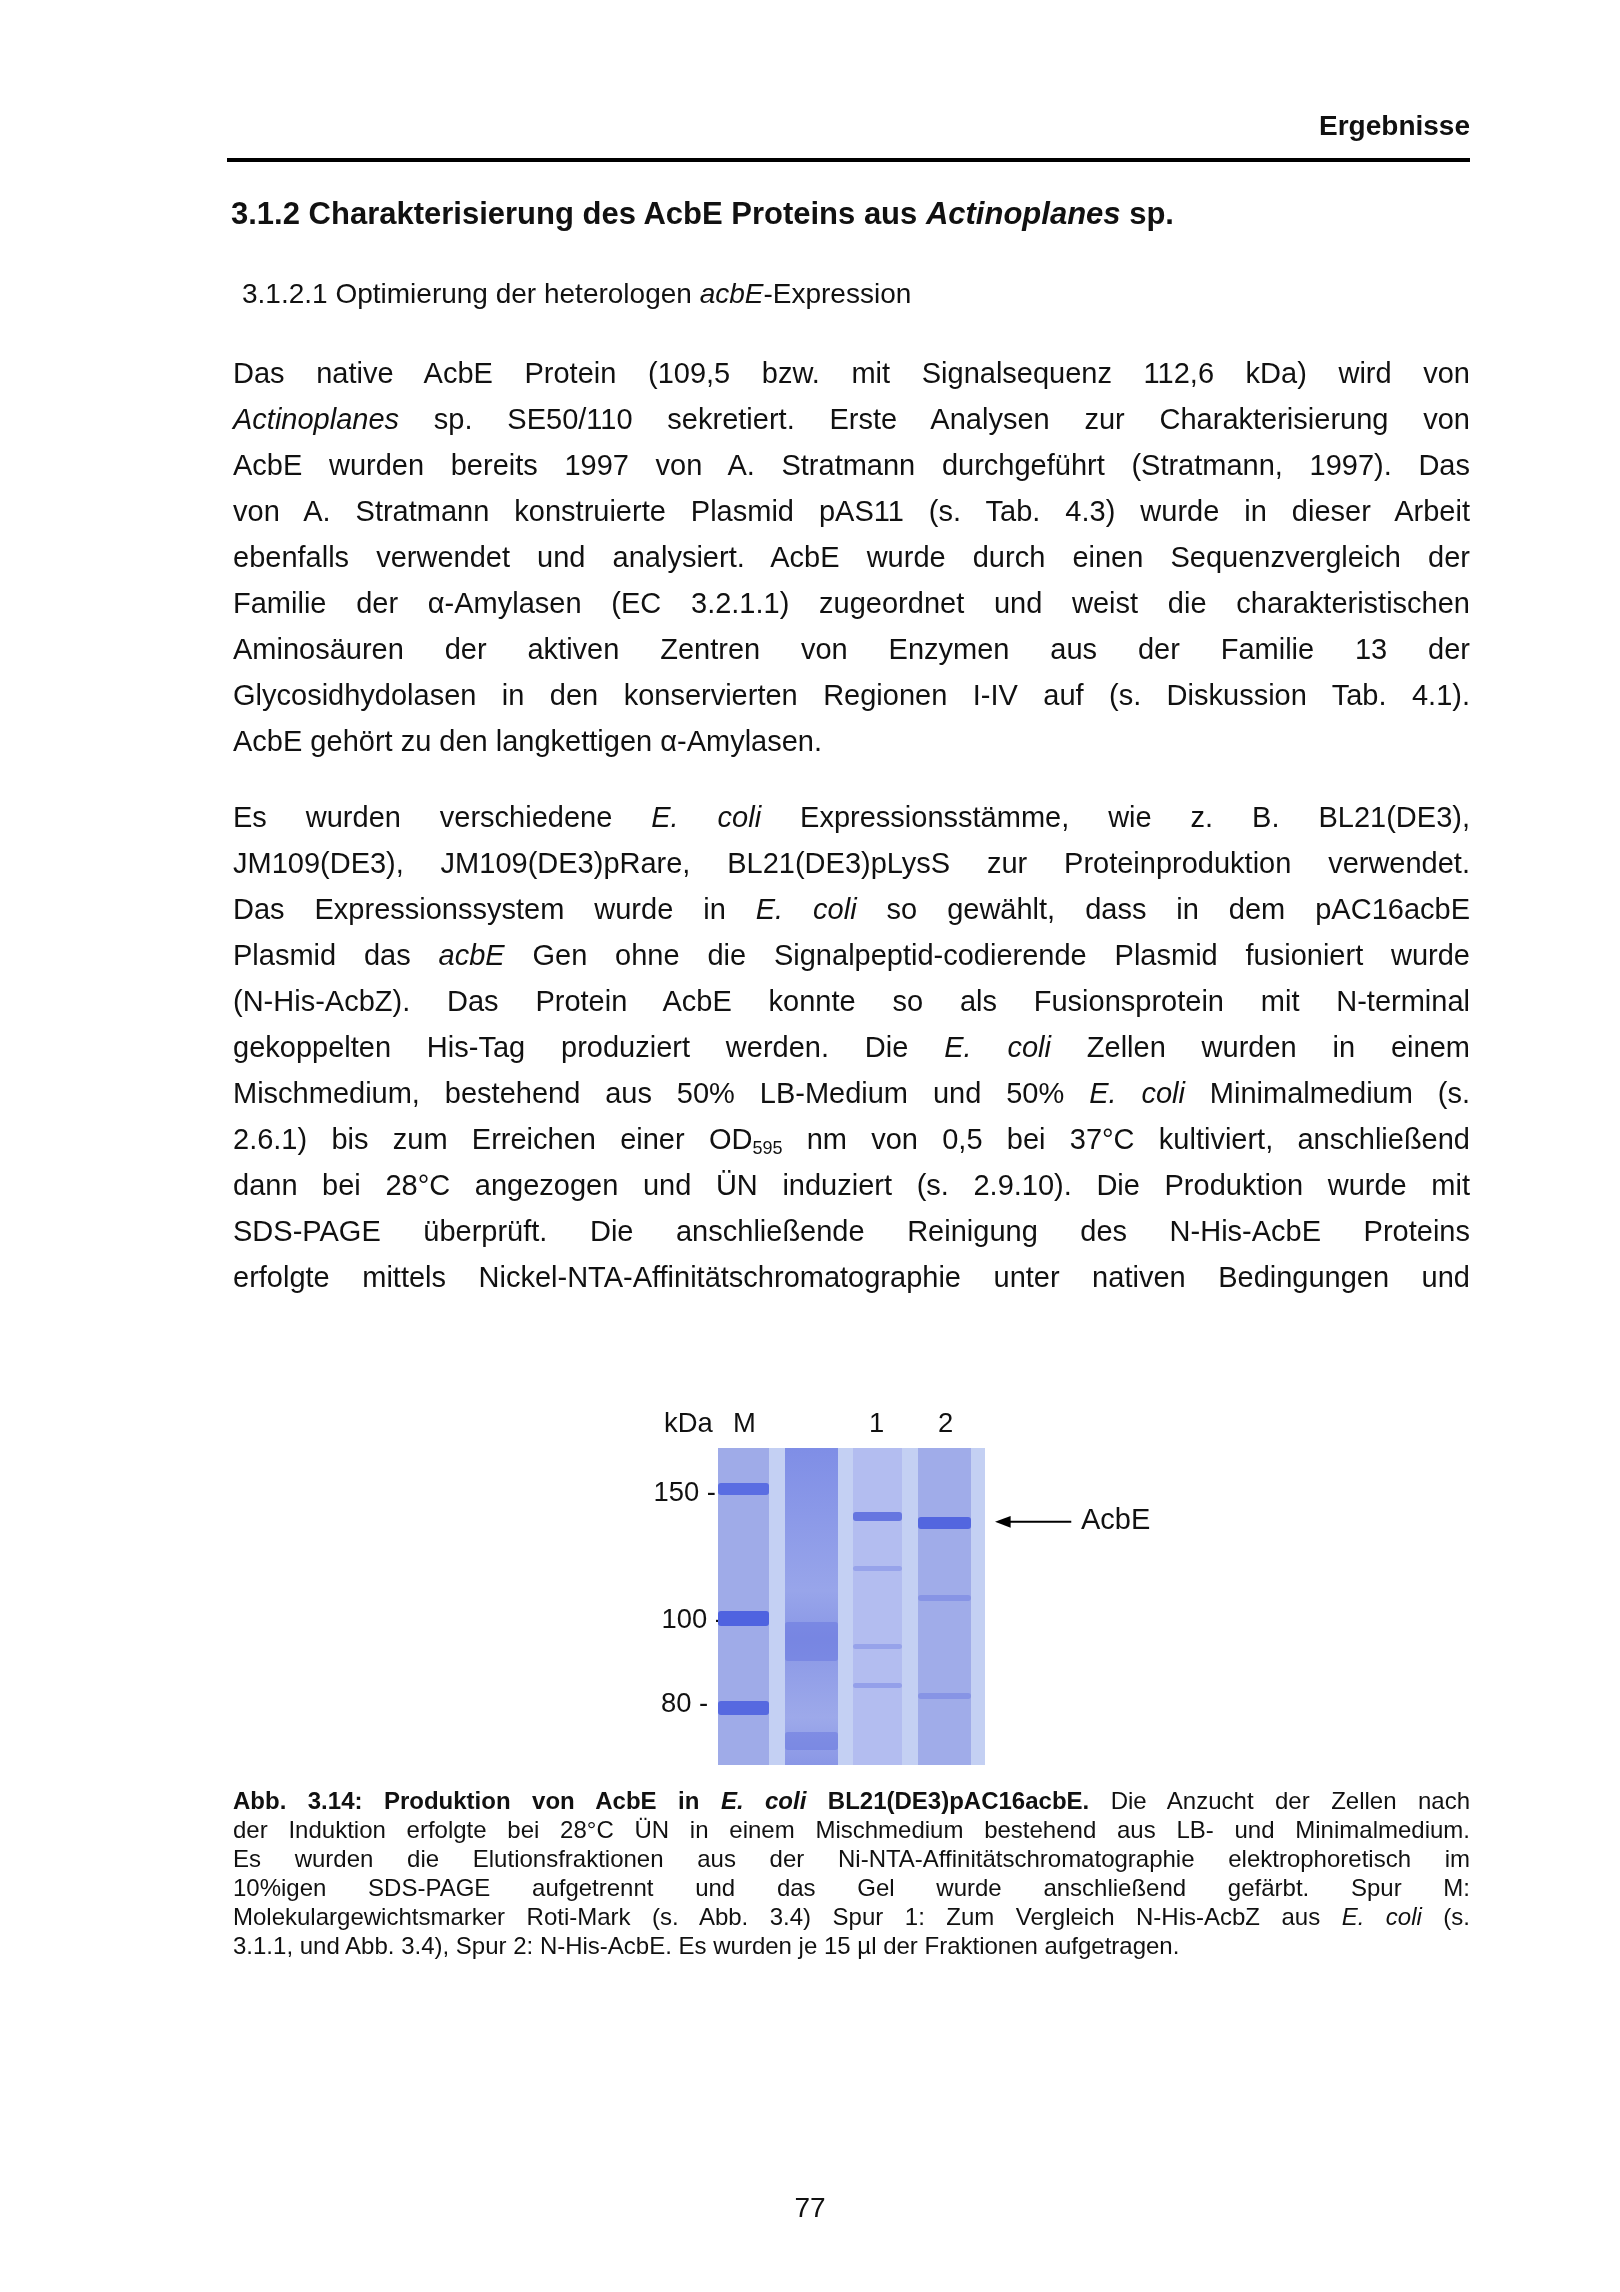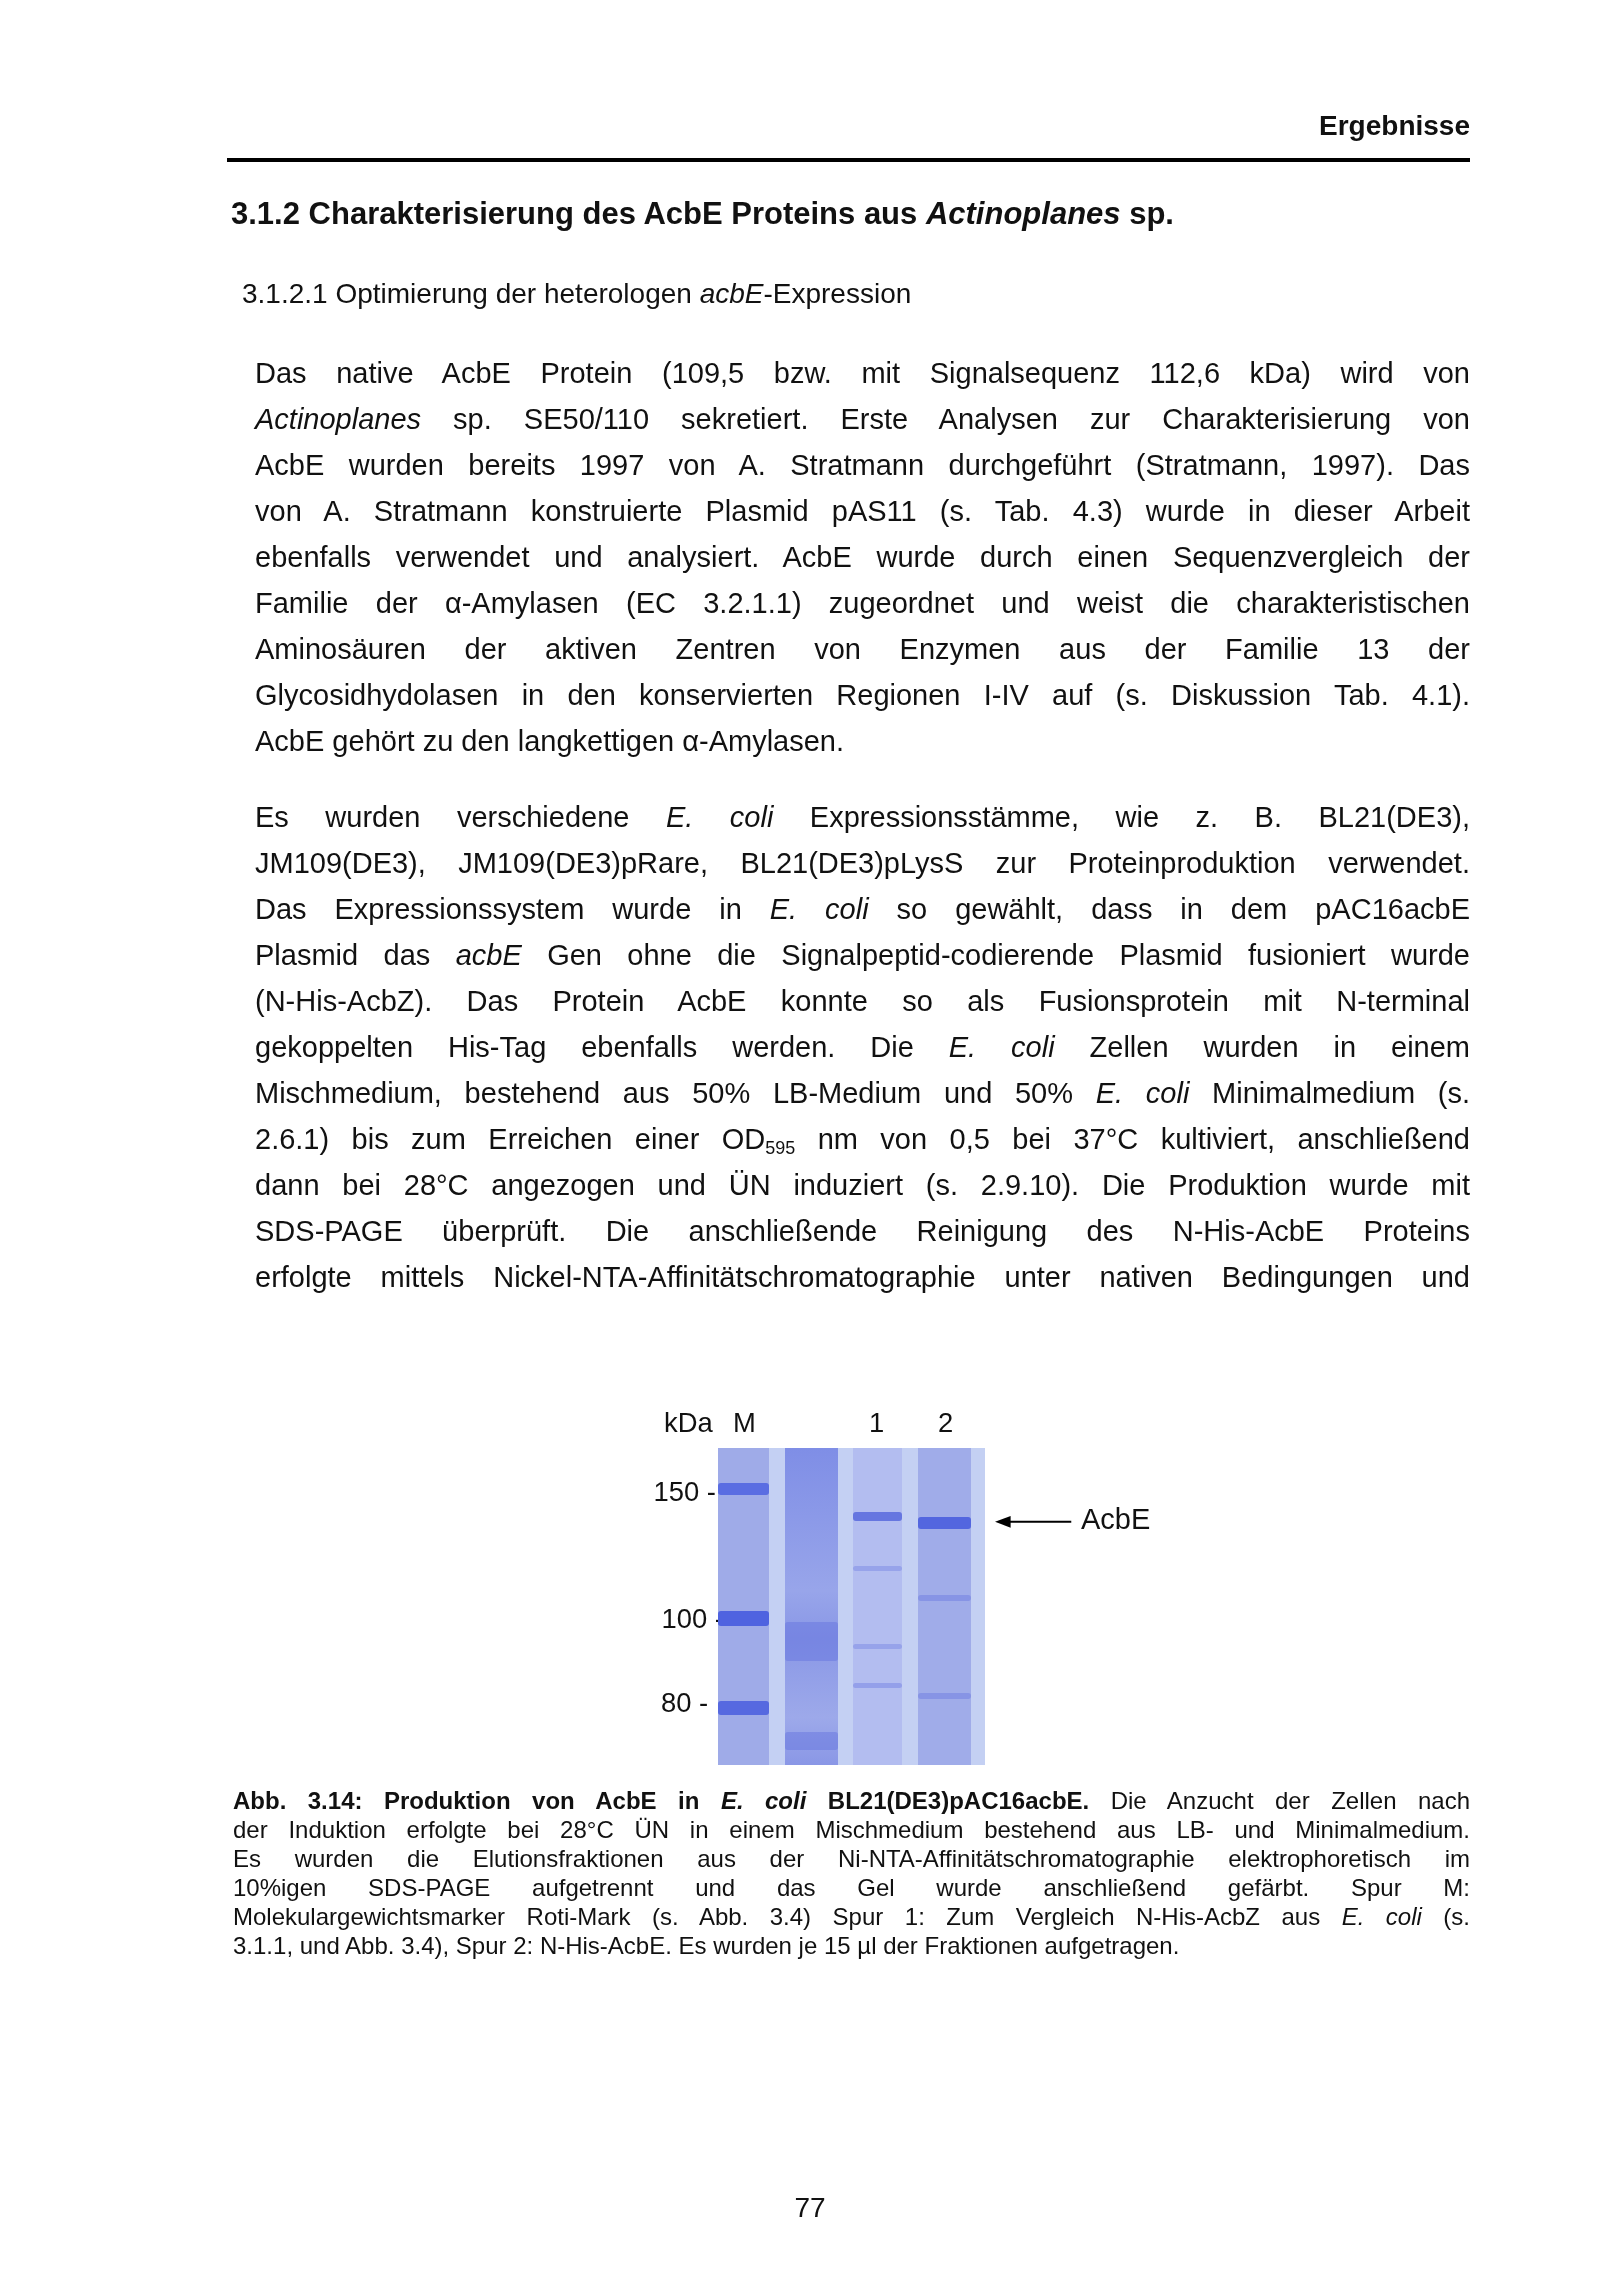--- a/index.html
+++ b/index.html
@@ -7,21 +7,21 @@
       font-family: "Liberation Sans", "DejaVu Sans", sans-serif; color: #111; }
     .abs { position: absolute; }
     #running-head { right: 150px; top: 110px; font-size: 28px; font-weight: bold; }
     #head-rule { left: 227px; top: 158px; width: 1243px; height: 3.9px; background: #000; }
     #h2 { left: 231px; top: 196px; font-size: 31px; font-weight: bold; white-space: nowrap; }
     #h3 { left: 242px; top: 278px; font-size: 28px; font-weight: normal; white-space: nowrap; }
     .para { left: 233px; width: 1237px; font-size: 29px; line-height: 46px;
       text-align: justify; text-align-last: left; }
     #p1 { top: 350px; }
     #p2 { top: 794px; }
-    .para span.l { display: block; text-align: justify; text-align-last: justify; white-space: nowrap; margin-left: 22px; }
+    .para span.l { display: block; text-align: justify; text-align-last: justify; white-space: nowrap; }
     .para span.l.last { text-align-last: left; }
     i { font-style: italic; }
     sub { font-size: 0.62em; vertical-align: -0.3em; line-height: 0; }
 
     
     #figure { left: 627px; top: 1407px; width: 588px; height: 372px; }
     .fig-label { position: absolute; font-size: 27.4px; white-space: nowrap; }
     #gel { position: absolute; left: 91px; top: 41px; width: 267px; height: 317px;
       background: #a6b1ea; overflow: hidden; }
     .lane { position: absolute; top: 0; height: 100%; }
@@ -61,21 +61,21 @@
     <span class="l"><span>Aminosäuren der aktiven Zentren von Enzymen aus der Familie 13 der</span></span>
     <span class="l"><span>Glycosidhydolasen in den konservierten Regionen I-IV auf (s. Diskussion Tab. 4.1).</span></span>
     <span class="l last"><span>AcbE gehört zu den langkettigen α-Amylasen.</span></span>
   </div>
 <div id="p2" class="abs para">
     <span class="l"><span>Es wurden verschiedene </span><i>E. coli</i><span> Expressionsstämme, wie z. B. BL21(DE3),</span></span>
     <span class="l"><span>JM109(DE3), JM109(DE3)pRare, BL21(DE3)pLysS zur Proteinproduktion verwendet.</span></span>
     <span class="l"><span>Das Expressionssystem wurde in </span><i>E. coli</i><span> so gewählt, dass in dem pAC16acbE</span></span>
     <span class="l"><span>Plasmid das </span><i>acbE</i><span> Gen ohne die Signalpeptid-codierende Plasmid fusioniert wurde</span></span>
     <span class="l"><span>(N-His-AcbZ). Das Protein AcbE konnte so als Fusionsprotein mit N-terminal</span></span>
-    <span class="l"><span>gekoppelten His-Tag ebenfalls werden. Die </span><i>E. coli</i><span> Zellen wurden in einem</span></span>
+    <span class="l"><span>gekoppelten His-Tag produziert werden. Die </span><i>E. coli</i><span> Zellen wurden in einem</span></span>
     <span class="l"><span>Mischmedium, bestehend aus 50% LB-Medium und 50% </span><i>E. coli</i><span> Minimalmedium (s.</span></span>
     <span class="l"><span>2.6.1) bis zum Erreichen einer OD</span><sub>595</sub><span> nm von 0,5 bei 37°C kultiviert, anschließend</span></span>
     <span class="l"><span>dann bei 28°C angezogen und ÜN induziert (s. 2.9.10). Die Produktion wurde mit</span></span>
     <span class="l"><span>SDS-PAGE überprüft. Die anschließende Reinigung des N-His-AcbE Proteins</span></span>
     <span class="l"><span>erfolgte mittels Nickel-NTA-Affinitätschromatographie unter nativen Bedingungen und</span></span>
   </div>
 
 <div id="figure" class="abs">
   <span class="fig-label" style="left:37px;top:0;text-align:center;">kDa</span>
   <span class="fig-label" style="left:106px;top:0;">M</span>

